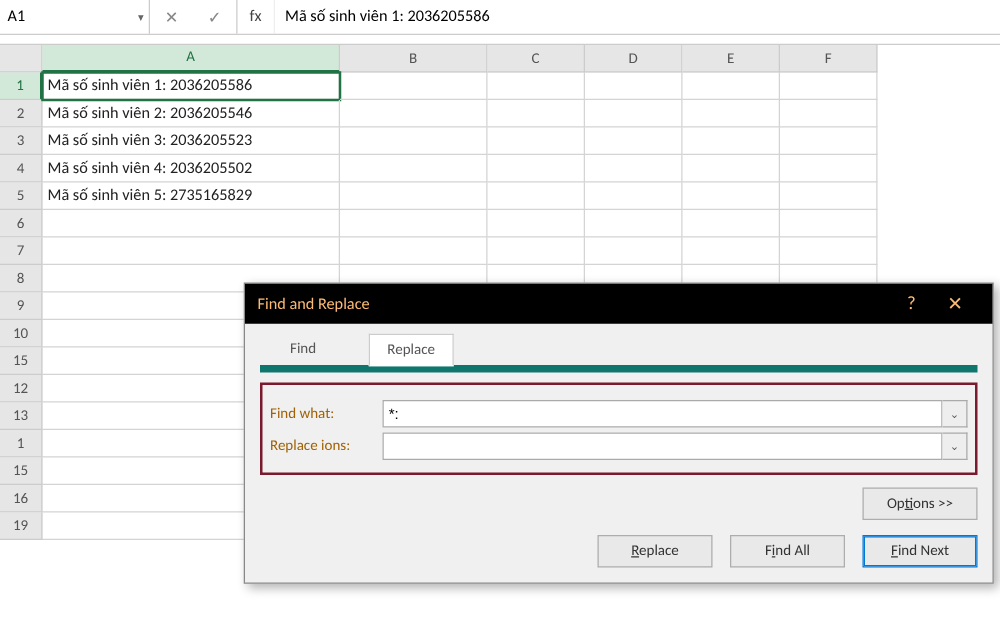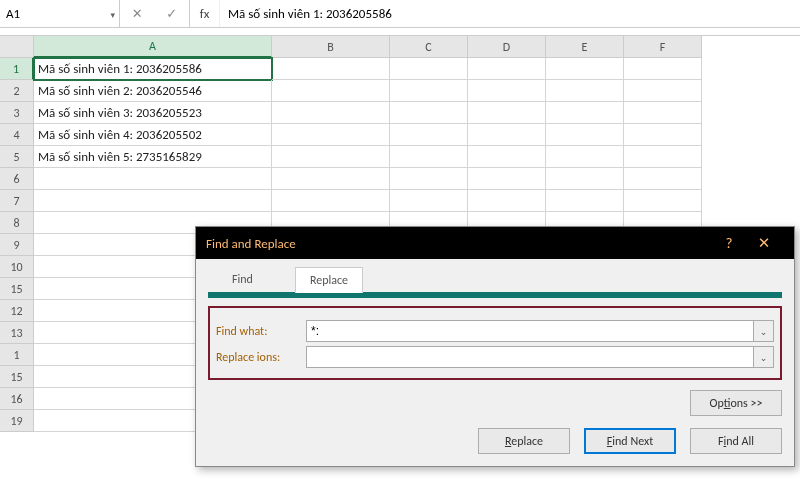--- a/index.html
+++ b/index.html
@@ -480,21 +480,21 @@
     </div>
     <div class="opts-row">
       <div class="btn">
         <span>Op<u>t</u>ions &gt;&gt;</span>
       </div>
     </div>
     <div class="btn-row">
       <span class="btn">
           <span><u>R</u>eplace</span>
         </span>
+      <span class="btn">
+          <span>F<u>i</u>nd All</span>
+        </span>
       <span class="btn default">
           <span><u>F</u>ind Next</span>
-        </span>
-      <span class="btn">
-          <span>F<u>i</u>nd All</span>
         </span>
     </div>
   </div>
 </div>
 
 </body></html>

